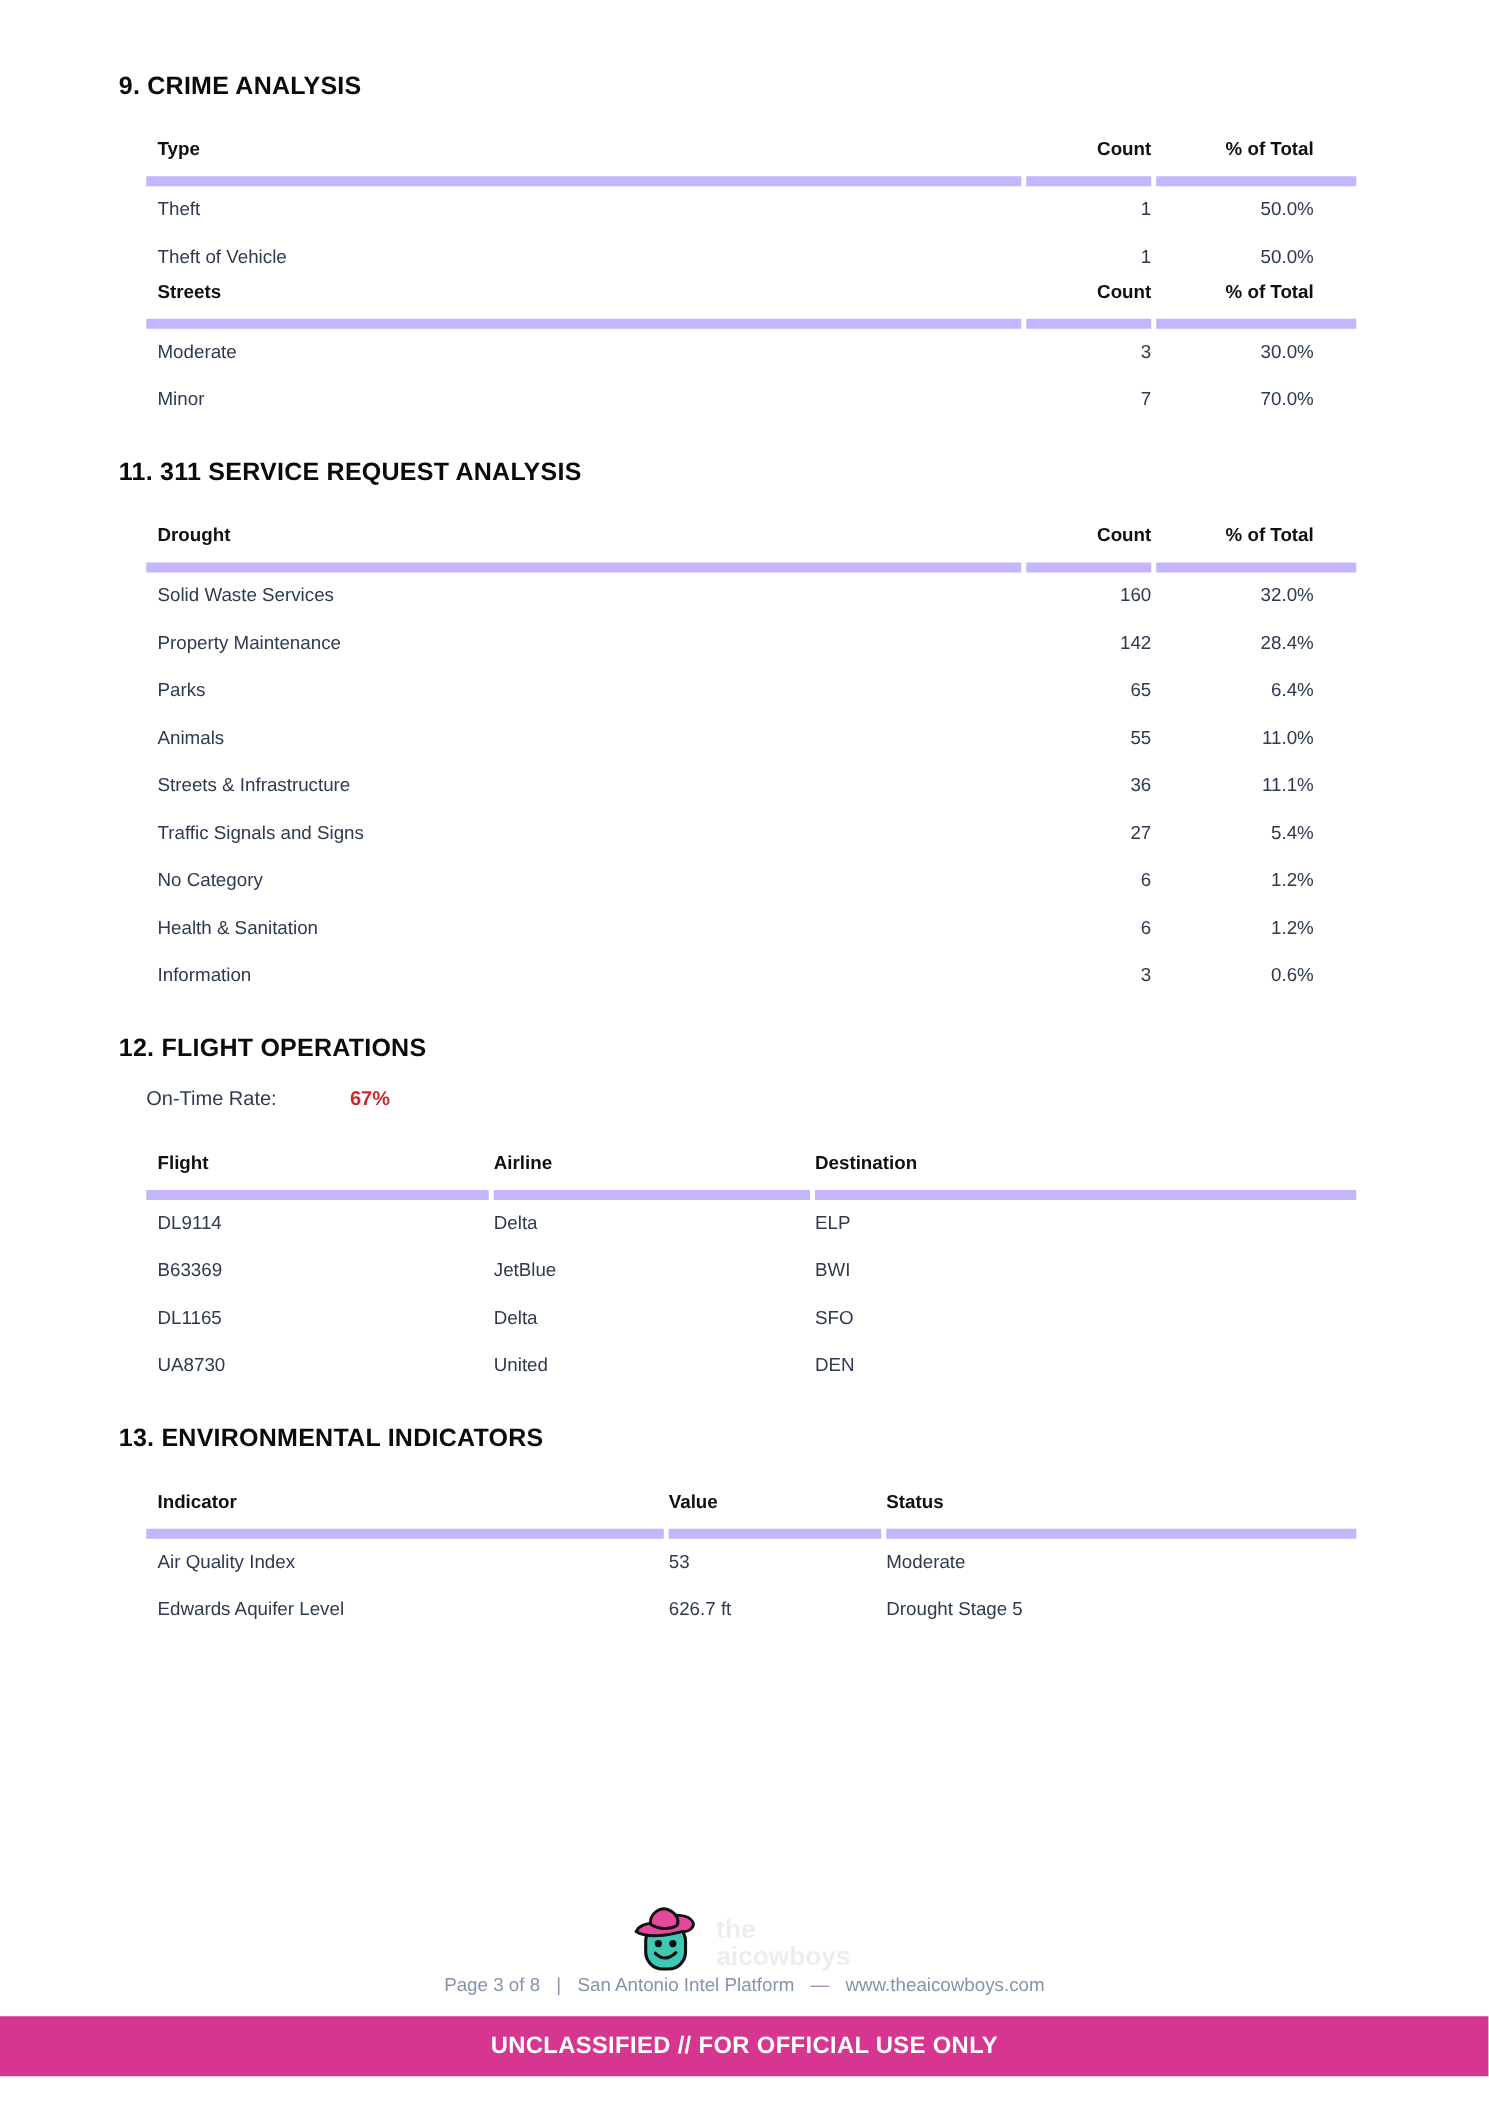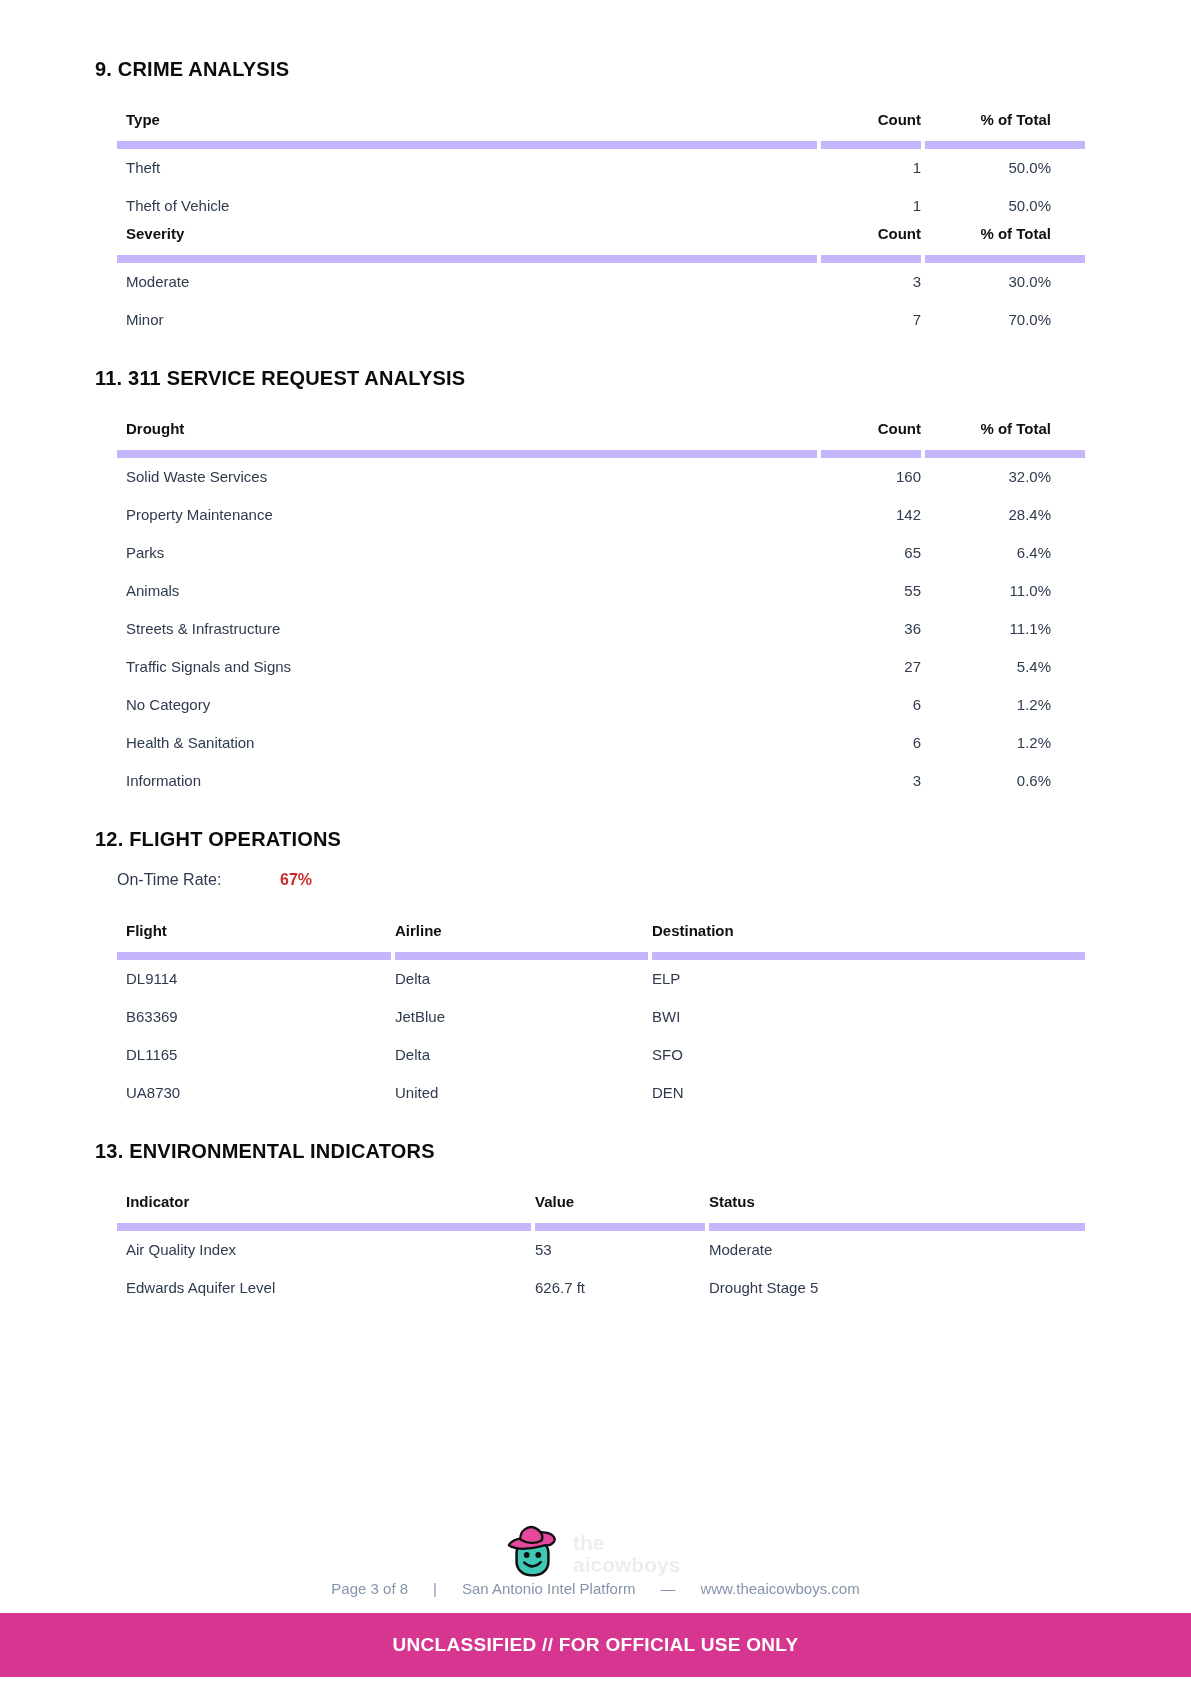--- a/index.html
+++ b/index.html
@@ -68,29 +68,29 @@
     color: rgba(95, 80, 62, 0.10);
     text-align: left;
   }
   .footer-text {
     position: absolute;
     top: 1580px; left: 0;
     width: 100%;
     display: flex;
     justify-content: center;
     align-items: baseline;
-    gap: 25px;
+    gap: 13px;
     font-size: 15px;
     color: #8494ab;
   }
   .classification-banner {
     position: absolute;
     top: 1613px; left: 0;
     width: 100%;
-    height: 64px;
+    height: 48px;
     background: #d6368f;
     display: flex;
     align-items: center;
     justify-content: center;
     color: #ffffff;
     font-size: 19px;
     font-weight: 700;
     letter-spacing: 0.3px;
   }
 </style>
@@ -132,21 +132,21 @@
 
     <section class="section">
       <table class="data-table t-numeric" data-table="sections.1.table">
           <colgroup>
             <col>
             <col style="width: 100px;">
             <col style="width: 160px;">
           </colgroup>
           <thead>
             <tr>
-              <th>Severity</th>
+              <th>Streets</th>
               <th>Count</th>
               <th>% of Total</th>
             </tr>
           </thead>
           <tbody>
             <tr>
               <td>Moderate</td>
               <td>3</td>
               <td>30.0%</td>
             </tr>

